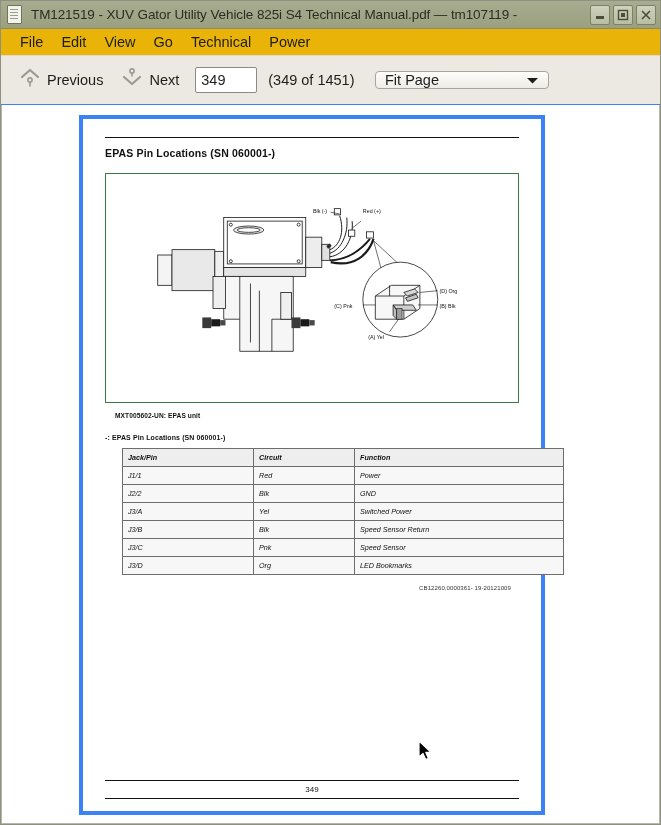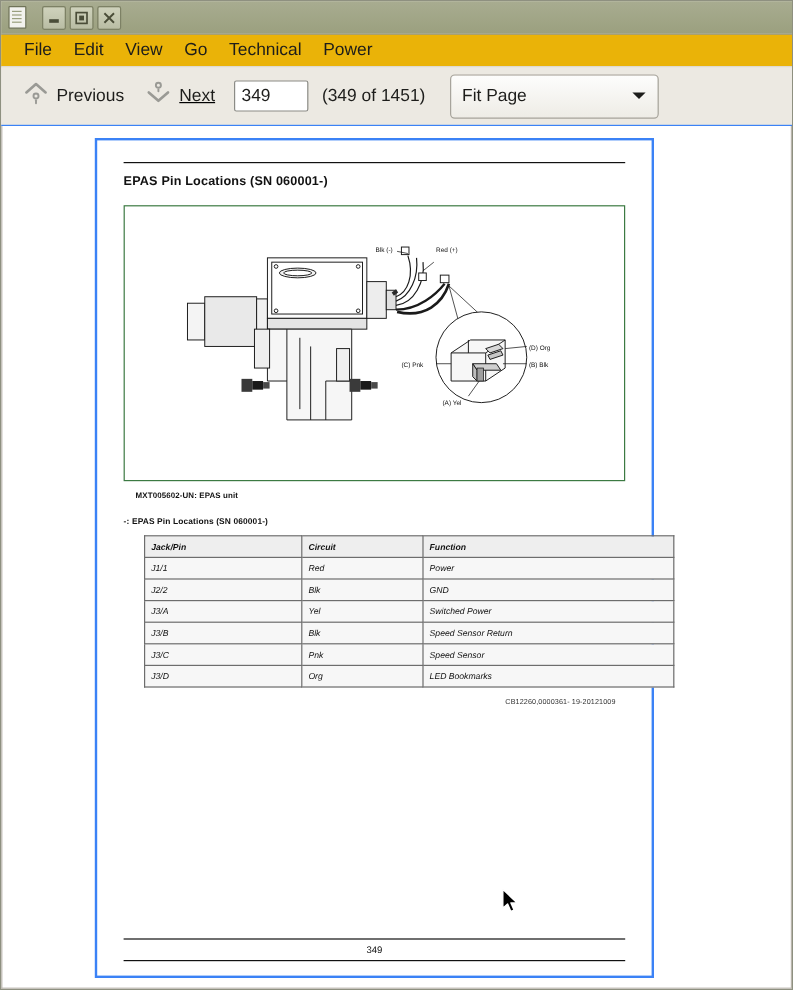--- a/index.html
+++ b/index.html
@@ -136,21 +136,21 @@
   .page-count {
     font-size: 14.5px;
     color: #1d1d1b;
     margin-left: 11px;
     white-space: nowrap;
   }
   .zoom-select {
     position: absolute;
     left: 374px;
     width: 174px;
-    height: 37px;
+    height: 18px;
     border: 1px solid #a7a49c;
     border-radius: 4px;
     background: linear-gradient(#fdfdfc, #eeece6);
     display: flex;
     align-items: center;
     padding: 0 9px;
     box-sizing: border-box;
     justify-content: space-between;
   }
   .zoom-value { font-size: 14.5px; color: #1d1d1b; }
@@ -164,21 +164,21 @@
     overflow: hidden;
     position: relative;
   }
   .page {
     position: absolute;
     left: 77px;
     top: 10px;
     width: 466px;
     height: 700px;
     background: #ffffff;
-    border: 2px solid #3b82f6;
+    border: 4px solid #3b82f6;
     box-sizing: border-box;
   }
   .page-inner {
     padding: 18px 22px 0 22px;
   }
   .rule-top {
     border-top: 1.6px solid #111;
     margin: 0 0 9px 0;
   }
   .section-head {
@@ -280,20 +280,21 @@
     pointer-events: none;
   }
 </style>
 </head>
 <body>
 
 <div class="window">
 
   <div class="titlebar">
     <div class="title-doc-icon"></div>
+    <div class="title-text">TM121519 - XUV Gator Utility Vehicle 825i S4 Technical Manual.pdf — tm107119 -</div>
     <div class="win-buttons">
       <div class="win-btn">
         <svg width="14" height="14" viewBox="0 0 14 14">
             <rect x="3" y="8" width="8" height="3" fill="#4a4d38"></rect>
           </svg>
       </div>
       <div class="win-btn">
         <svg width="14" height="14" viewBox="0 0 14 14">
             <rect x="2.5" y="2.5" width="9" height="9" fill="none" stroke="#4a4d38" stroke-width="1.4"></rect>
             <rect x="5" y="5" width="4" height="4" fill="#4a4d38"></rect>
@@ -321,21 +322,21 @@
       <span>
         <svg width="22" height="24" viewBox="0 0 22 24">
           <path d="M3 11 L11 4 L19 11" fill="none" stroke="#9a9a95" stroke-width="2.2" stroke-linecap="round" stroke-linejoin="round"></path>
           <circle cx="11" cy="14" r="2.1" fill="none" stroke="#9a9a95" stroke-width="1.6"></circle>
           <path d="M11 17.5 L11 20" stroke="#9a9a95" stroke-width="1.6" stroke-linecap="round"></path>
         </svg>
       </span>
       <span class="tb-label">Previous</span>
     </div>
 
-    <div class="tb-btn" style="margin-left:6px;text-decoration:underline;">
+    <div class="tb-btn" style="margin-left:6px;">
       <span>
         <svg width="22" height="24" viewBox="0 0 22 24">
           <circle cx="11" cy="5" r="2.1" fill="none" stroke="#9a9a95" stroke-width="1.6"></circle>
           <path d="M11 8.5 L11 10" stroke="#9a9a95" stroke-width="1.6" stroke-linecap="round"></path>
           <path d="M3 11 L11 18 L19 11" fill="none" stroke="#9a9a95" stroke-width="2.2" stroke-linecap="round" stroke-linejoin="round"></path>
         </svg>
       </span>
       <span class="tb-label">Next</span>
     </div>
 

